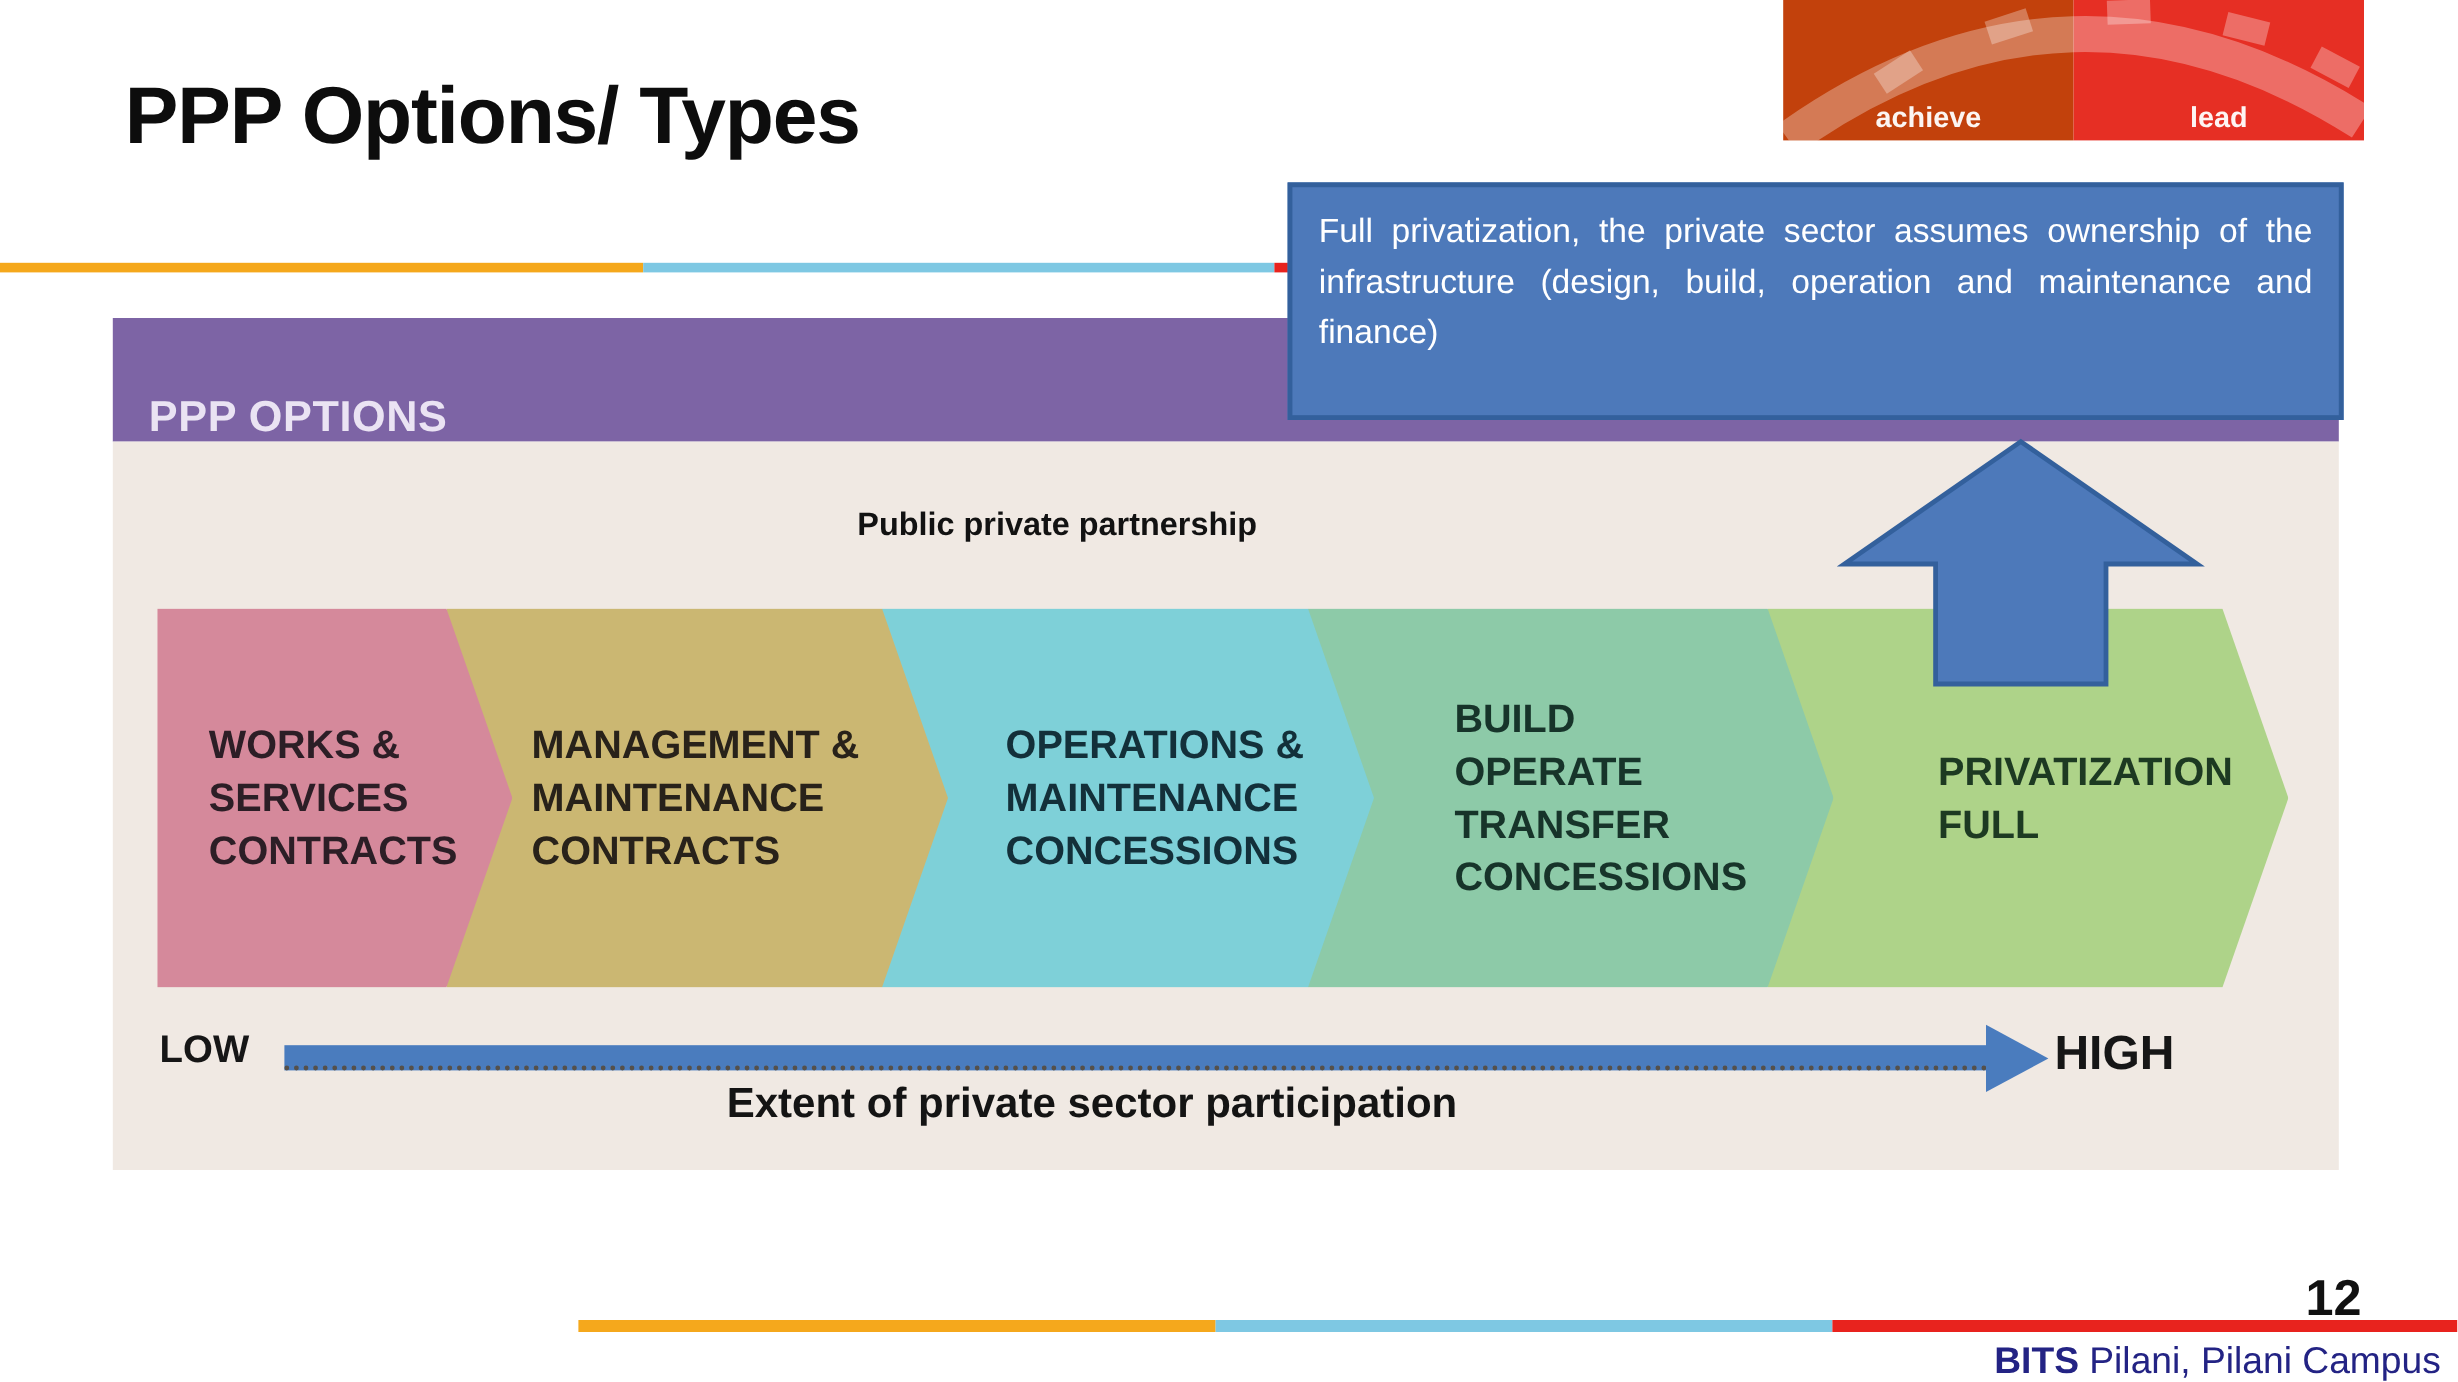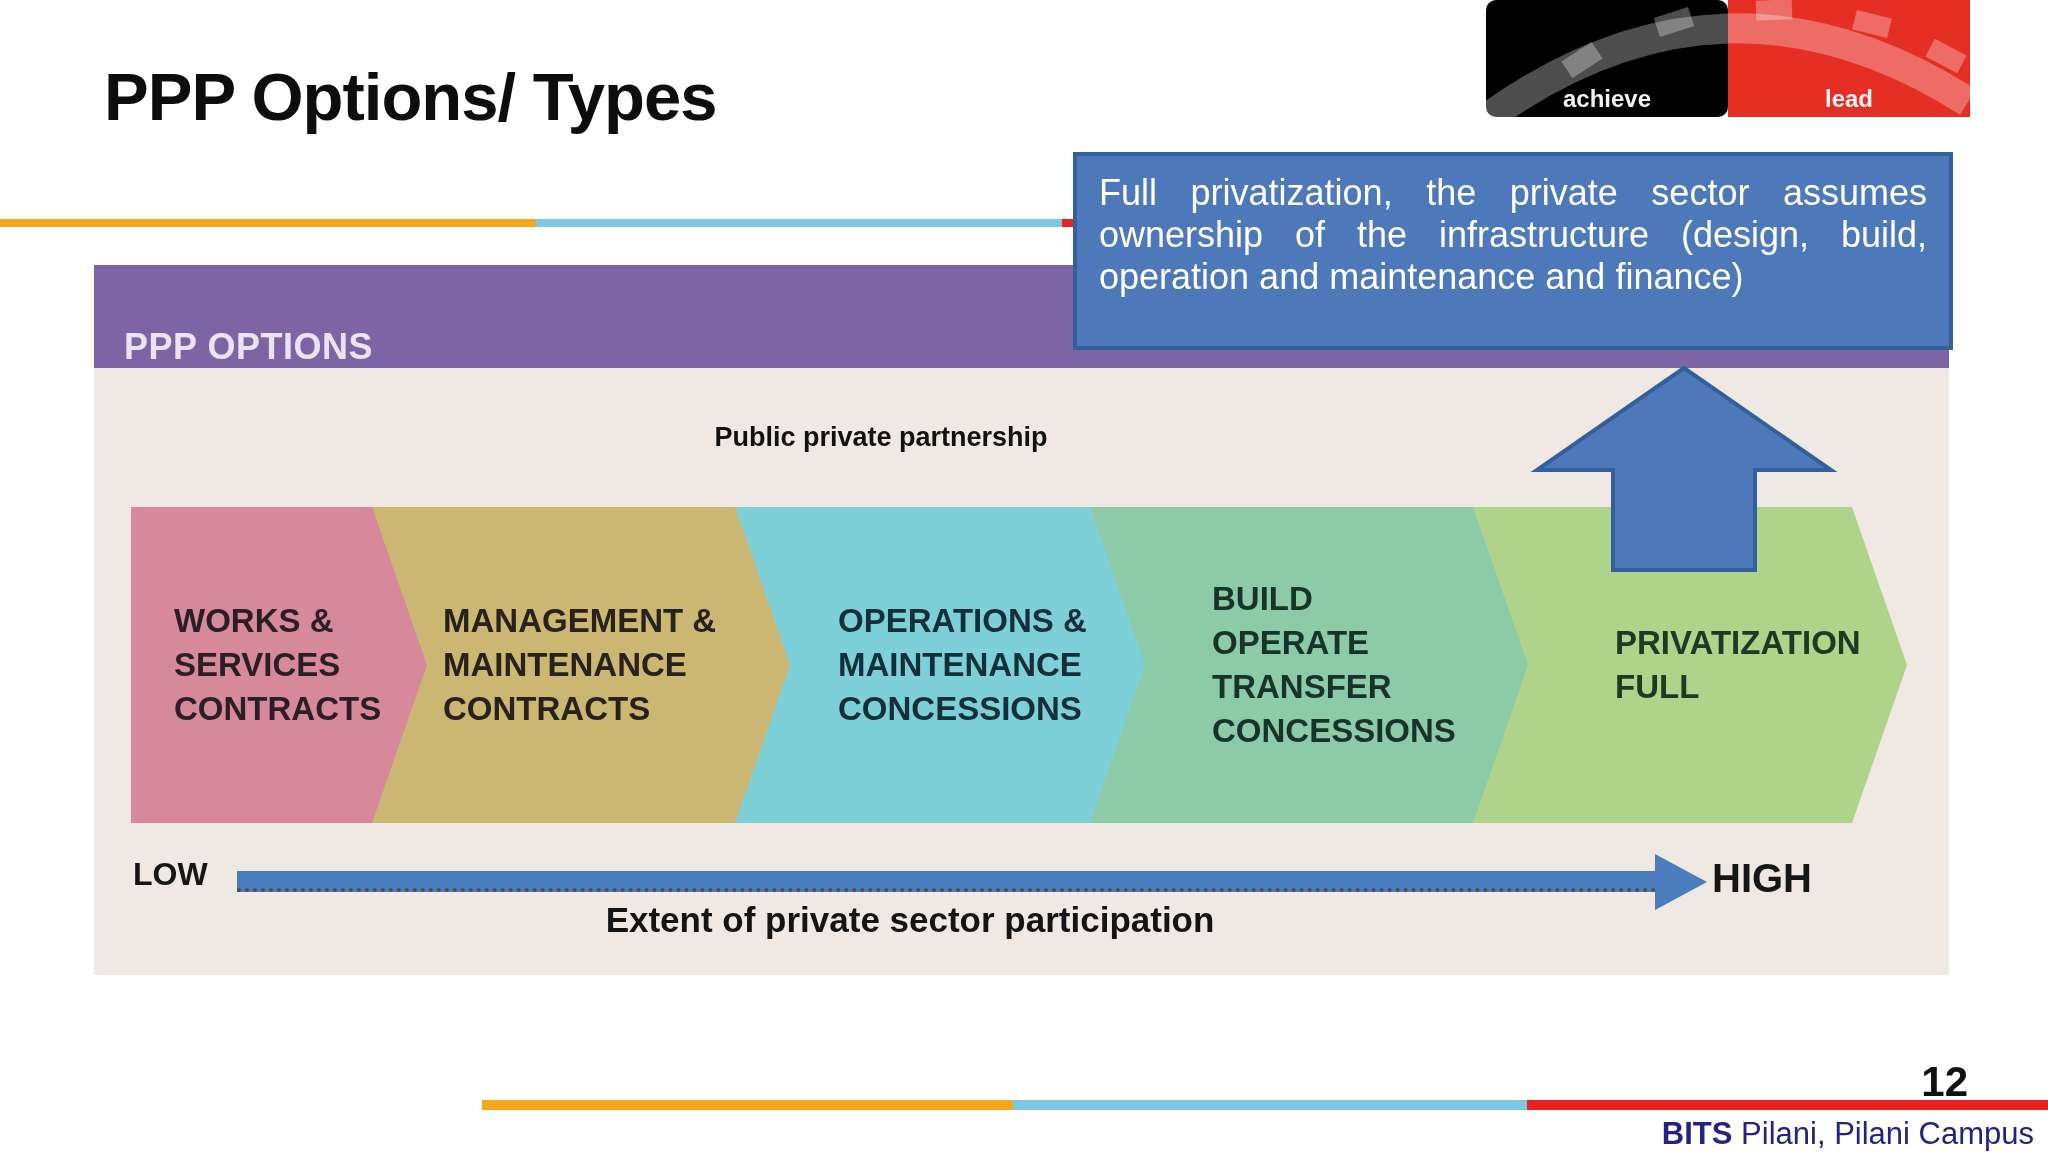--- a/index.html
+++ b/index.html
@@ -27,21 +27,21 @@
   }
   .logo-block:last-child .logo-label{text-align:right;padding-right:12px;box-sizing:border-box;}
   .logo-arc{position:absolute;left:0;top:0;pointer-events:none;}
   
   .callout{
     position:absolute;left:1073px;top:152px;width:880px;height:198px;box-sizing:border-box;
     border:4px solid #33609c;z-index:4;
     padding:16px 22px 0 22px;
   }
   .callout-text{
-    color:#ffffff;font-size:36px;line-height:42px;text-align:justify;text-align-last:left;
+    color:#ffffff;font-size:28px;line-height:42px;text-align:justify;text-align-last:left;
   }
   
   .panel-header{
     position:absolute;left:94px;top:265px;width:1855px;height:103px;z-index:1;
     display:flex;align-items:flex-end;font-weight:bold;
   }
   .panel-header-label{color:#eae3f3;font-size:36px;padding-left:30px;letter-spacing:.5px;}
   .panel-body{position:absolute;left:94px;top:368px;width:1855px;height:607px;z-index:1;}
   
   .hatch{
@@ -105,21 +105,21 @@
 
   <div class="title">PPP Options/ Types</div>
 
   <div class="top-divider">
     <span class="seg-orange" style="background-color: rgb(245, 168, 28);"></span>
     <span class="seg-blue" style="background-color: rgb(126, 200, 227);"></span>
     <span class="seg-red" style="background-color: rgb(232, 35, 30);"></span>
   </div>
 
   <div class="logo">
-    <div class="logo-block" style="background-color: #000000; border-radius: 10px;">
+    <div class="logo-block" style="background-color: #c2410c;">
       <span class="logo-label">achieve</span>
     </div>
     <div class="logo-block" style="background-color: rgb(230, 47, 36);">
       <span class="logo-label">lead</span>
     </div>
     <svg class="logo-arc" width="484" height="117" viewBox="0 0 484 117">
       <path d="M 4 116 Q 240 -52 482 102" stroke="rgba(255,255,255,0.30)" stroke-width="30" fill="none"></path>
       <rect x="78" y="50" width="36" height="20" fill="rgba(255,255,255,0.30)" transform="rotate(-33 96 60)"></rect>
       <rect x="170" y="12" width="36" height="20" fill="rgba(255,255,255,0.30)" transform="rotate(-18 188 22)"></rect>
       <rect x="270" y="0" width="36" height="20" fill="rgba(255,255,255,0.30)" transform="rotate(-2 288 10)"></rect>

